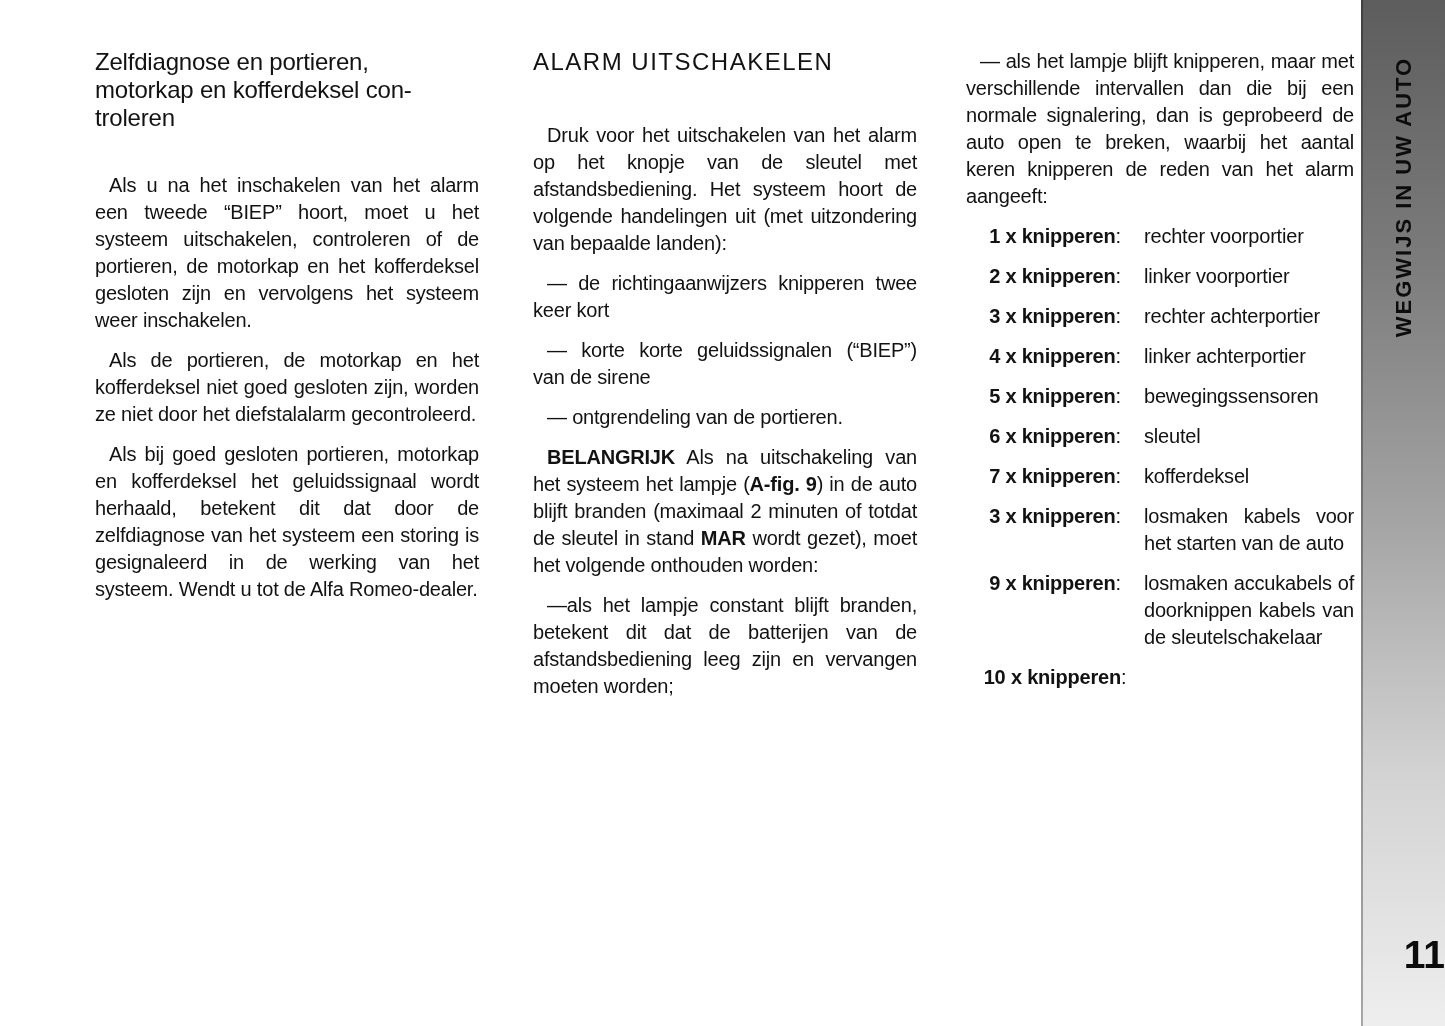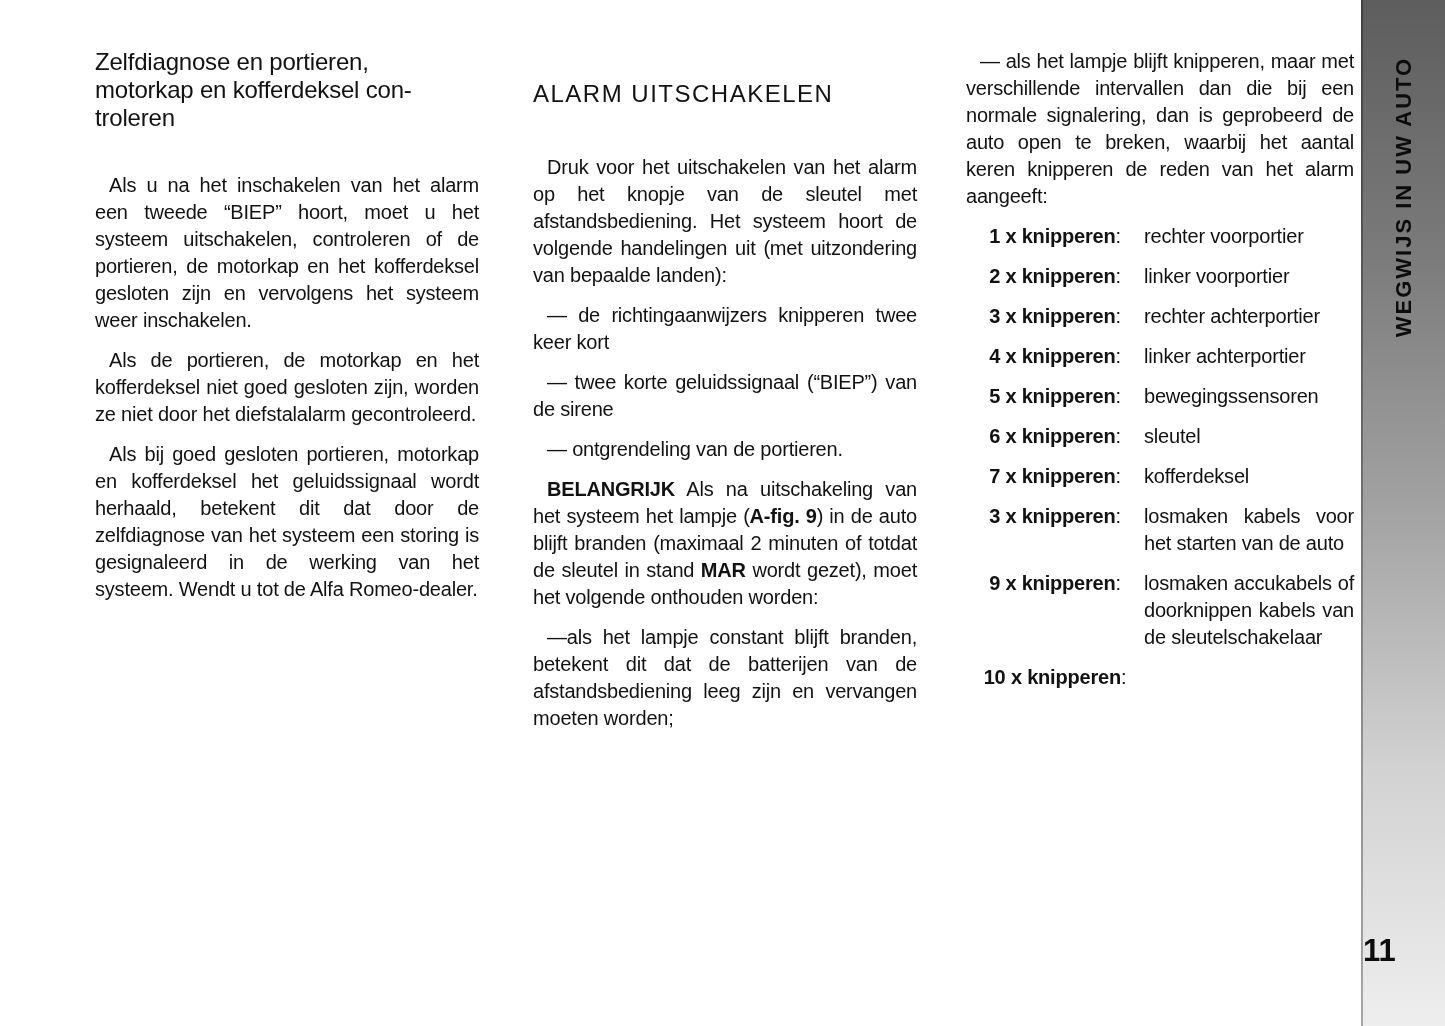--- a/index.html
+++ b/index.html
@@ -10,21 +10,21 @@
   }
   .page{position:absolute;inset:0;background:#ffffff;}
   .col{position:absolute;top:48px;}
   .col1{left:95px;width:384px;}
   .col2{left:533px;width:384px;}
   .col3{left:966px;width:388px;}
   h2{
     font-size:24px;line-height:28px;margin:0 0 40px 0;font-weight:normal;
     white-space:pre-line;letter-spacing:-0.2px;
   }
-  .col2 h2{margin-bottom:46px;letter-spacing:1.5px;white-space:normal;margin-top:32px;}
+  .col2 h2{margin-bottom:46px;letter-spacing:1.5px;white-space:normal;}
   p{
     margin:0 0 13px 0;font-size:20px;line-height:27px;
     text-align:justify;text-indent:14px;letter-spacing:-0.2px;
   }
   p b{font-weight:bold;}
   .blink-list{margin-top:0;}
   .row{display:flex;margin-bottom:13px;font-size:20px;line-height:27px;letter-spacing:-0.2px;}
   .lbl{flex:0 0 178px;font-weight:bold;white-space:nowrap;text-align:center;}
   .lbl .cl{font-weight:normal;}
   .desc{flex:1;text-align:justify;}
@@ -34,42 +34,42 @@
     border-left:2px solid rgba(0,0,0,0.30);
   }
   .tab-label{
     position:absolute;top:197px;left:50%;
     transform:translate(-50%,-50%) rotate(-90deg);
     white-space:nowrap;font-size:22px;font-weight:bold;
     letter-spacing:2px;color:#0c0c0c;
   }
   .page-number{
     position:absolute;top:933px;left:0;width:100%;
-    text-align:left;font-size:31px;font-weight:bold;color:#0c0c0c;
+    text-align:right;font-size:39px;font-weight:bold;color:#0c0c0c;
   }
 </style>
 </head>
 <body>
 
 <div class="page">
 
   <div class="col col1">
     <h2>Zelfdiagnose en portieren,
 motorkap en kofferdeksel con-
 troleren</h2>
     <p>Als u na het inschakelen van het alarm een tweede “BIEP” hoort, moet u het systeem uitschakelen, controleren of de portieren, de motorkap en het kofferdeksel gesloten zijn en vervolgens het systeem weer inschakelen.</p>
     <p>Als de portieren, de motorkap en het kofferdeksel niet goed gesloten zijn, worden ze niet door het diefstalalarm gecontroleerd.</p>
     <p>Als bij goed gesloten portieren, motorkap en kofferdeksel het geluidssignaal wordt herhaald, betekent dit dat door de zelfdiagnose van het systeem een storing is gesignaleerd in de werking van het systeem. Wendt u tot de Alfa Romeo-dealer.</p>
   </div>
 
   <div class="col col2">
     <h2>ALARM UITSCHAKELEN</h2>
     <p>Druk voor het uitschakelen van het alarm op het knopje van de sleutel met afstandsbediening. Het systeem hoort de volgende handelingen uit (met uitzondering van bepaalde landen):</p>
     <p>— de richtingaanwijzers knipperen twee keer kort</p>
-    <p>— twee korte geluidssignaal (“BIEP”) van de sirene</p>
+    <p>— korte korte geluidssignalen (“BIEP”) van de sirene</p>
     <p>— ontgrendeling van de portieren.</p>
     <p><b>BELANGRIJK</b><span> Als na uitschakeling van het systeem het lampje (</span><b>A-fig. 9</b><span>) in de auto blijft branden (maximaal 2 minuten of totdat de sleutel in stand </span><b>MAR</b><span> wordt gezet), moet het volgende onthouden worden:</span></p>
     <p>—als het lampje constant blijft branden, betekent dit dat de batterijen van de afstandsbediening leeg zijn en vervangen moeten worden;</p>
   </div>
 
   <div class="col col3">
     <p>— als het lampje blijft knipperen, maar met verschillende intervallen dan die bij een normale signalering, dan is geprobeerd de auto open te breken, waarbij het aantal keren knipperen de reden van het alarm aangeeft:</p>
     <div class="blink-list">
       <div class="row">
         <span class="lbl"><b>1 x knipperen</b><span class="cl">:</span></span>

